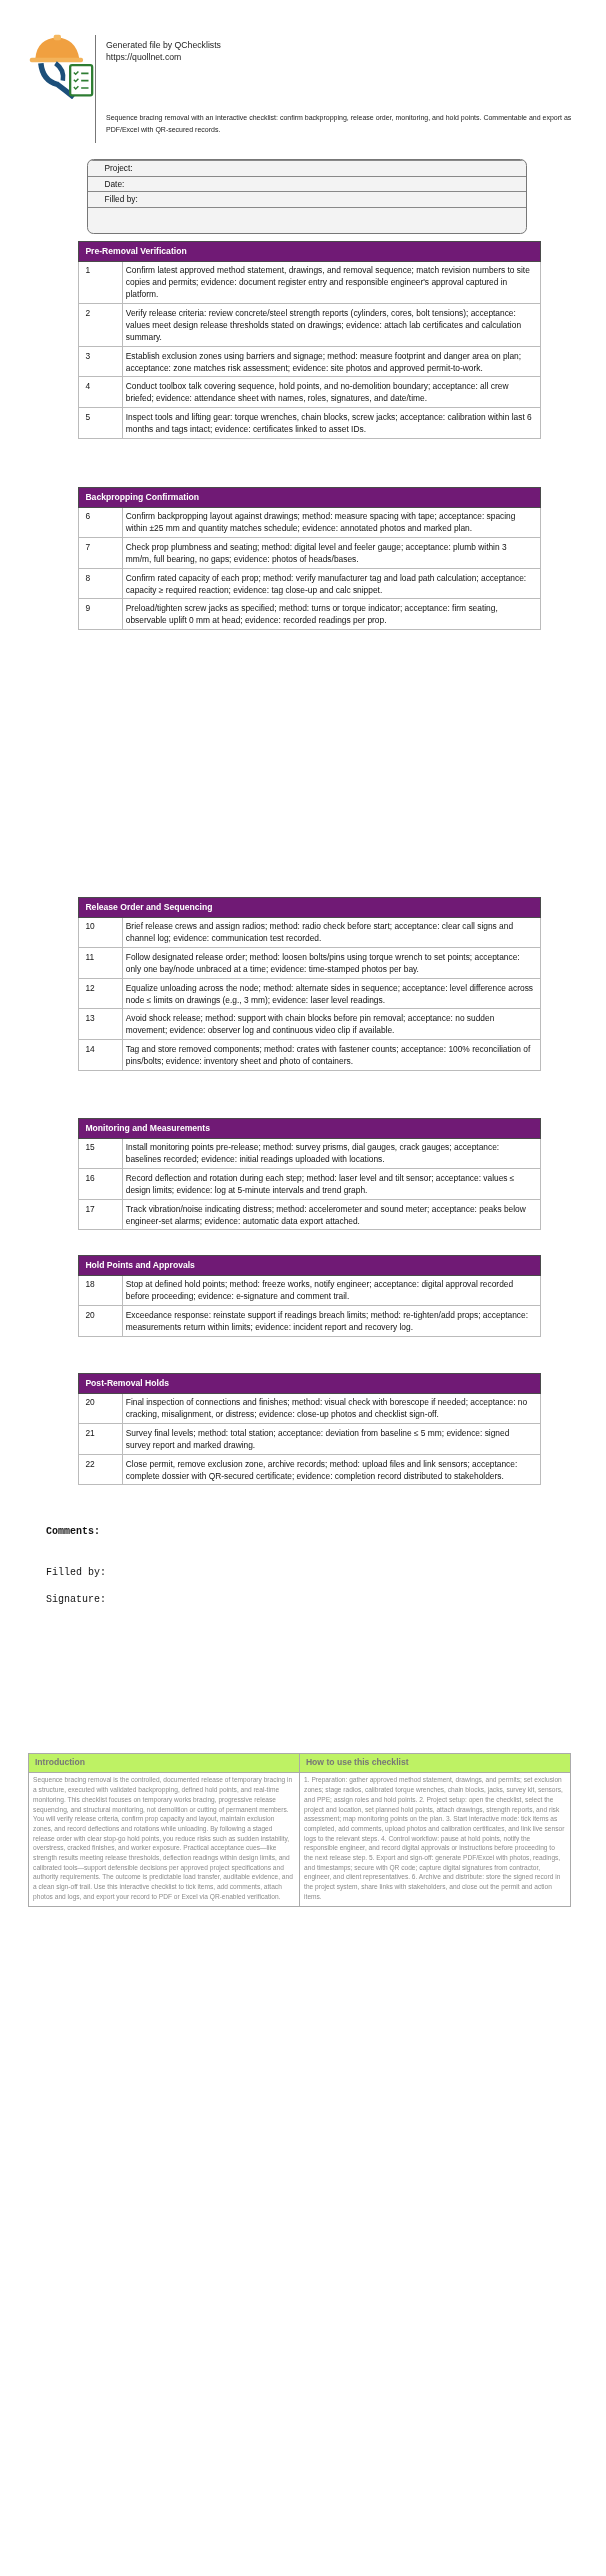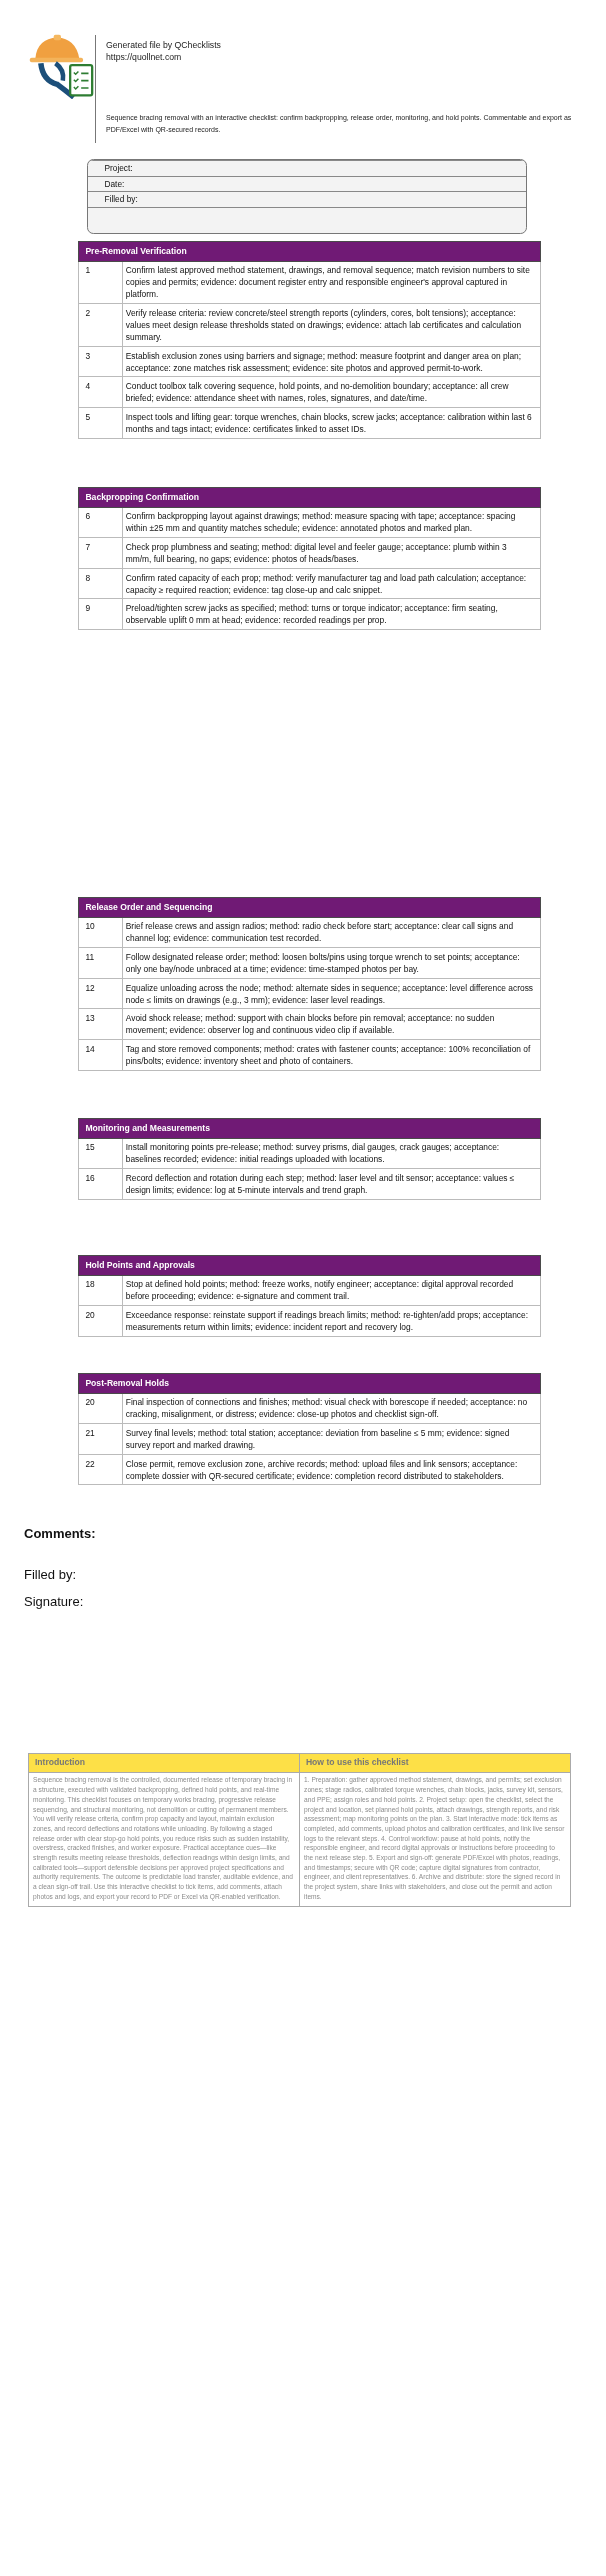--- a/index.html
+++ b/index.html
@@ -15,25 +15,25 @@
   .inforow { height: 15.6px; border-bottom: 0.9px solid #888; font-size: 8.3px; line-height: 15.6px; padding-left: 16.5px; color: #111; box-sizing: border-box; }
   .inforow.r1 { border-top: 0.9px solid #888; height: 16.5px; }
   .inforow.blank { border-bottom: none; }
 
   table.sec { position: absolute; left: 78px; width: 463px; border-collapse: collapse; font-size: 8.4px; line-height: 12px; }
   table.sec th { background: #701a75; color: #fff; text-align: left; font-weight: bold; font-size: 8.6px; padding: 2.8px 6.4px; height: 13px; border: 0.9px solid #4a4a4a; }
   table.sec td { border: 0.9px solid #bbb; vertical-align: top; padding: 2.8px 6.4px 2.8px 6.4px; color: #111; }
   table.sec td.num { width: 30px; }
   table.sec td.txt { padding-left: 3px; }
 
-  .lbl { position: absolute; left: 24px; font-size: 13px; color: #111; }
+  .lbl { position: absolute; left: 46px; font-size: 10px; color: #111; font-family: Liberation Mono, monospace; }
   .lbl.bold { font-weight: bold; }
 
   table.foot { position: absolute; left: 27.5px; top: 1753px; width: 543px; border-collapse: collapse; font-size: 6.6px; line-height: 9.7px; color: #8c8c8c; }
-  table.foot th { background: #fde047; color: #777; font-size: 8.6px; font-weight: bold; text-align: left; padding: 2.8px 6.4px; border: 0.9px solid #aaa; height: 12px; }
+  table.foot th { background: #bef264; color: #777; font-size: 8.6px; font-weight: bold; text-align: left; padding: 2.8px 6.4px; border: 0.9px solid #aaa; height: 12px; }
   table.foot td { border: 0.9px solid #aaa; vertical-align: top; padding: 2.8px 4.6px 4.6px 4.6px; width: 50%; }
 </style>
 </head>
 <body>
 
 <div class="header">
   <div class="logo">
     <svg width="66" height="66" viewBox="0 0 72 72">
       <path d="M8 28 Q10 6 32 5 Q52 6 56 28 Z" fill="#f0a040"></path>
       <rect x="28" y="2" width="8" height="6" rx="2" fill="#f5b860"></rect>
@@ -146,20 +146,24 @@
         <th colspan="2">Monitoring and Measurements</th>
       </tr>
   <tr>
         <td class="num">15</td>
         <td class="txt">Install monitoring points pre-release; method: survey prisms, dial gauges, crack gauges; acceptance: baselines recorded; evidence: initial readings uploaded with locations.</td>
       </tr>
   <tr>
         <td class="num">16</td>
         <td class="txt">Record deflection and rotation during each step; method: laser level and tilt sensor; acceptance: values ≤ design limits; evidence: log at 5-minute intervals and trend graph.</td>
       </tr>
+  <tr>
+        <td class="num">17</td>
+        <td class="txt">Track vibration/noise indicating distress; method: accelerometer and sound meter; acceptance: peaks below engineer-set alarms; evidence: automatic data export attached.</td>
+      </tr>
 </tbody>
   </table>
 
 <table class="sec" style="top:1255px">
   <tbody>
       <tr>
         <th colspan="2">Hold Points and Approvals</th>
       </tr>
   <tr>
         <td class="num">18</td>

